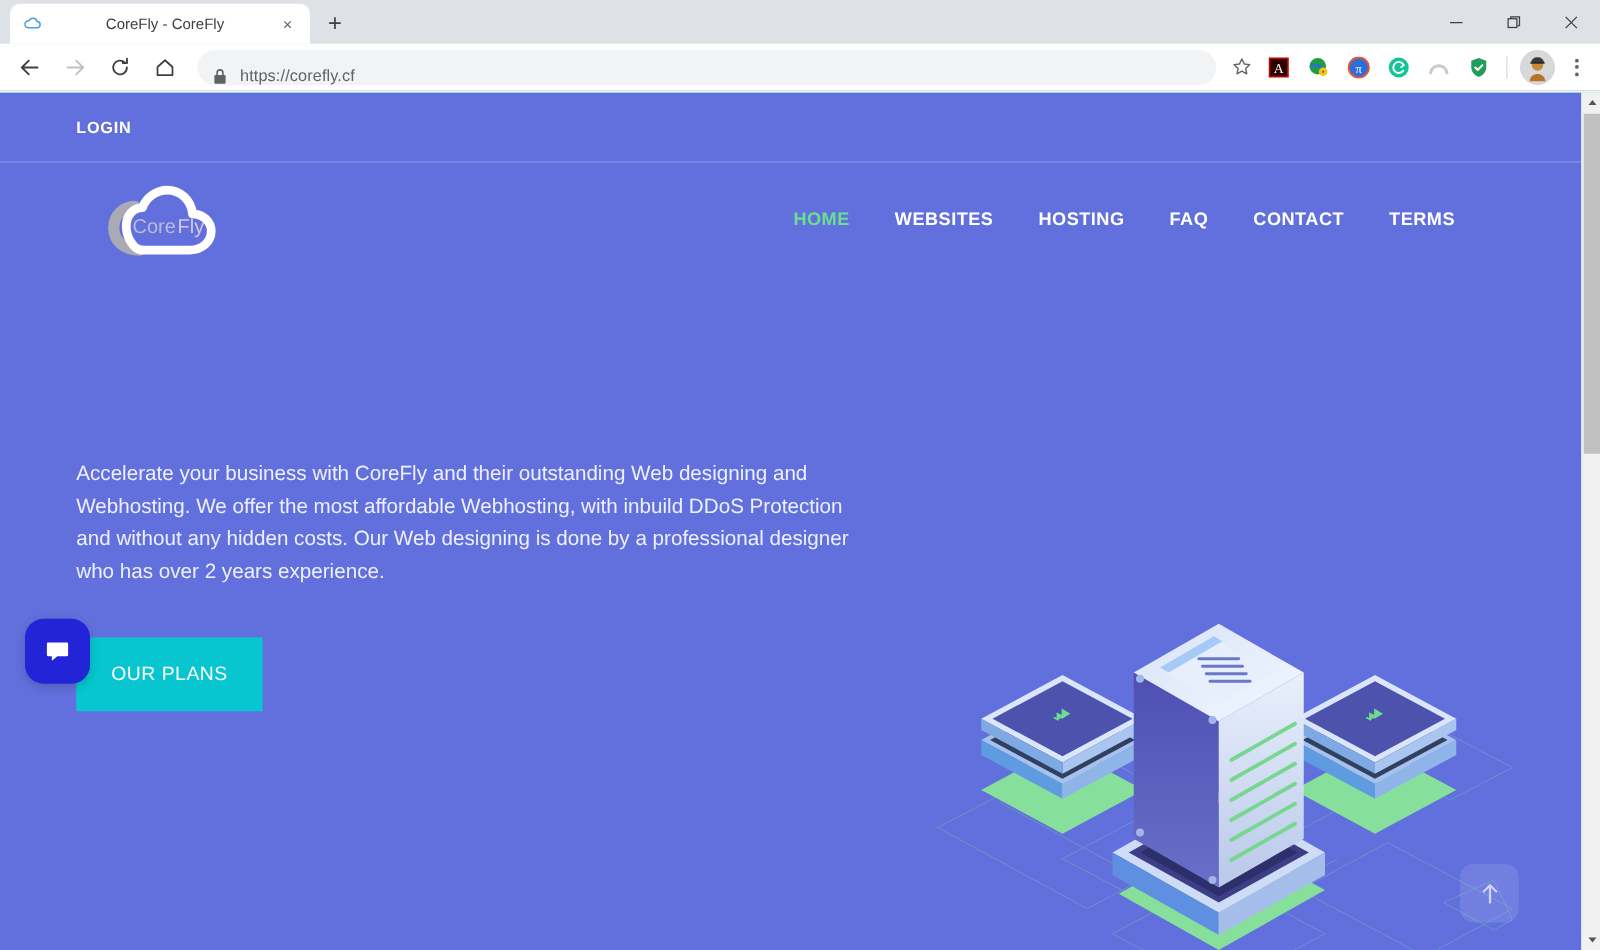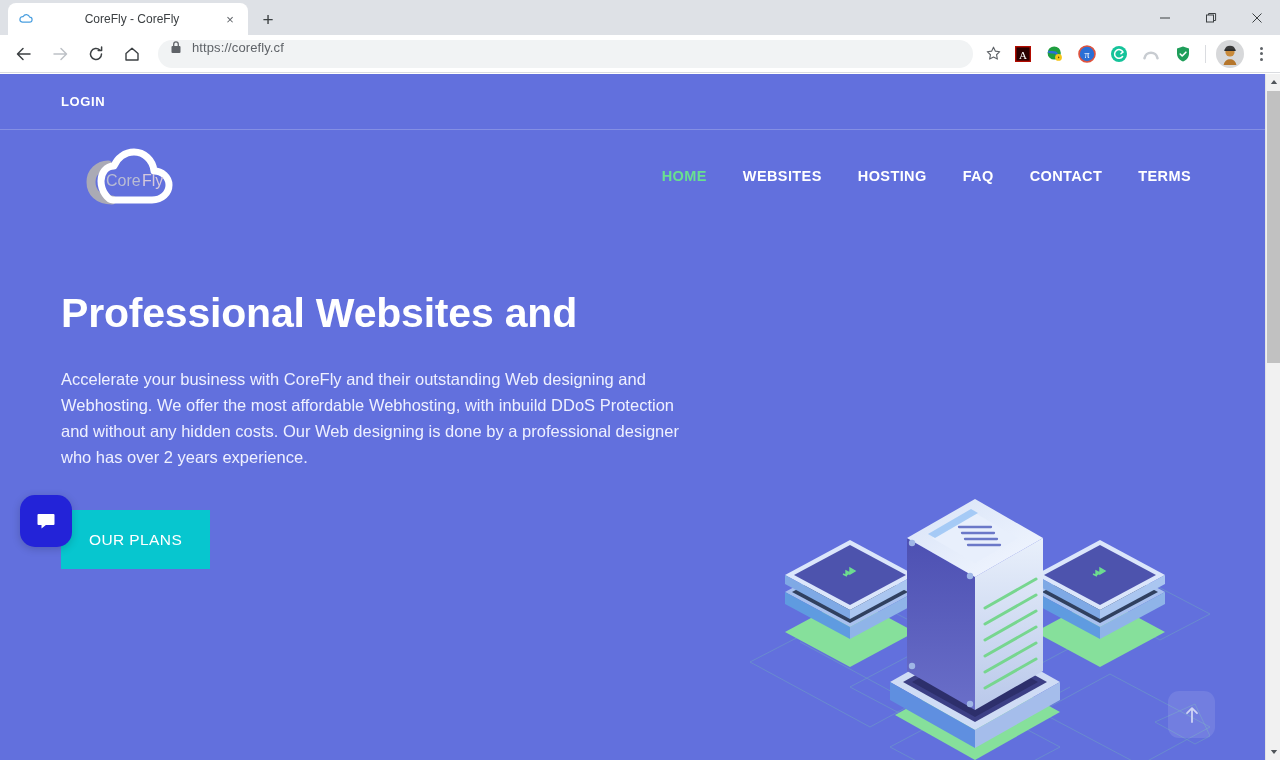--- a/index.html
+++ b/index.html
@@ -67,21 +67,21 @@
     width: 30px; height: 30px; margin: 0 3px;
     display: flex; align-items: center; justify-content: center;
     color: #5f6368;
   }
   .navbtn.disabled { color: #bdc1c6; }
   .omnibox {
     flex: 1;
     height: 28px;
     background: #f1f3f4;
     border-radius: 14px;
-    display: flex; align-items: flex-start;
+    display: flex; align-items: flex-end;
     padding: 0 12px;
     margin: 0 6px 0 8px;
   }
   .lock-ico { margin-right: 10px; color: #5f6368; display:flex; }
   .url { font-size: 13px; color: #5f6368; letter-spacing: .1px; }
   .star { width: 28px; height: 28px; display:flex; align-items:center; justify-content:center; color:#5f6368; }
   .ext-row { display: flex; align-items: center; }
   .ext { width: 26px; height: 26px; margin: 0 3px; display:flex; align-items:center; justify-content:center; }
   .ext-sep { width:1px; height:18px; background:#dadce0; margin: 0 6px; }
   .avatar-btn { width: 28px; height:28px; margin: 0 4px; border-radius:50%; overflow:hidden; display:flex; align-items:center; justify-content:center; background:#d7d8da; }
@@ -126,21 +126,21 @@
   }
   .loginbar a {
     color: #ffffff; font-size: 13px; font-weight: bold;
     letter-spacing: .6px; text-decoration: none;
   }
 
   
   .siteheader {
     height: 92px;
     display: flex; align-items: center;
-    padding: 0 35px 0 61px;
+    padding: 0 62px 0 61px;
   }
   .logo { width: 98px; height: 72px; position: relative; flex: 0 0 auto; margin-left: 19px;}
   .nav {
     margin-left: auto;
     display: flex; align-items: center;
     gap: 0px;
     padding-right: 21px;
   }
   .nav a {
     color: #ffffff;
@@ -376,21 +376,21 @@
           <a href="#" class="active">HOME</a>
           <a href="#">WEBSITES</a>
           <a href="#">HOSTING</a>
           <a href="#">FAQ</a>
           <a href="#">CONTACT</a>
           <a href="#">TERMS</a>
         </nav>
       </div>
 
       <div class="hero">
-        <h1><span>Professional Websites and</span><br></h1>
+        <h1><br></h1>
         <p>Accelerate your business with CoreFly and their outstanding Web designing and Webhosting. We offer the most affordable Webhosting, with inbuild DDoS Protection and without any hidden costs. Our Web designing is done by a professional designer who has over 2 years experience.</p>
         <button class="btn-plans">OUR PLANS</button>
 
         
         <div class="illustration">
           <svg width="470" height="300" viewBox="0 0 470 300">
             <defs>
               <linearGradient id="gFront" x1="0" y1="0" x2="0" y2="1">
                 <stop offset="0%" stop-color="#e9f0fb"></stop>
                   <stop offset="100%" stop-color="#b9c8ea"></stop>

